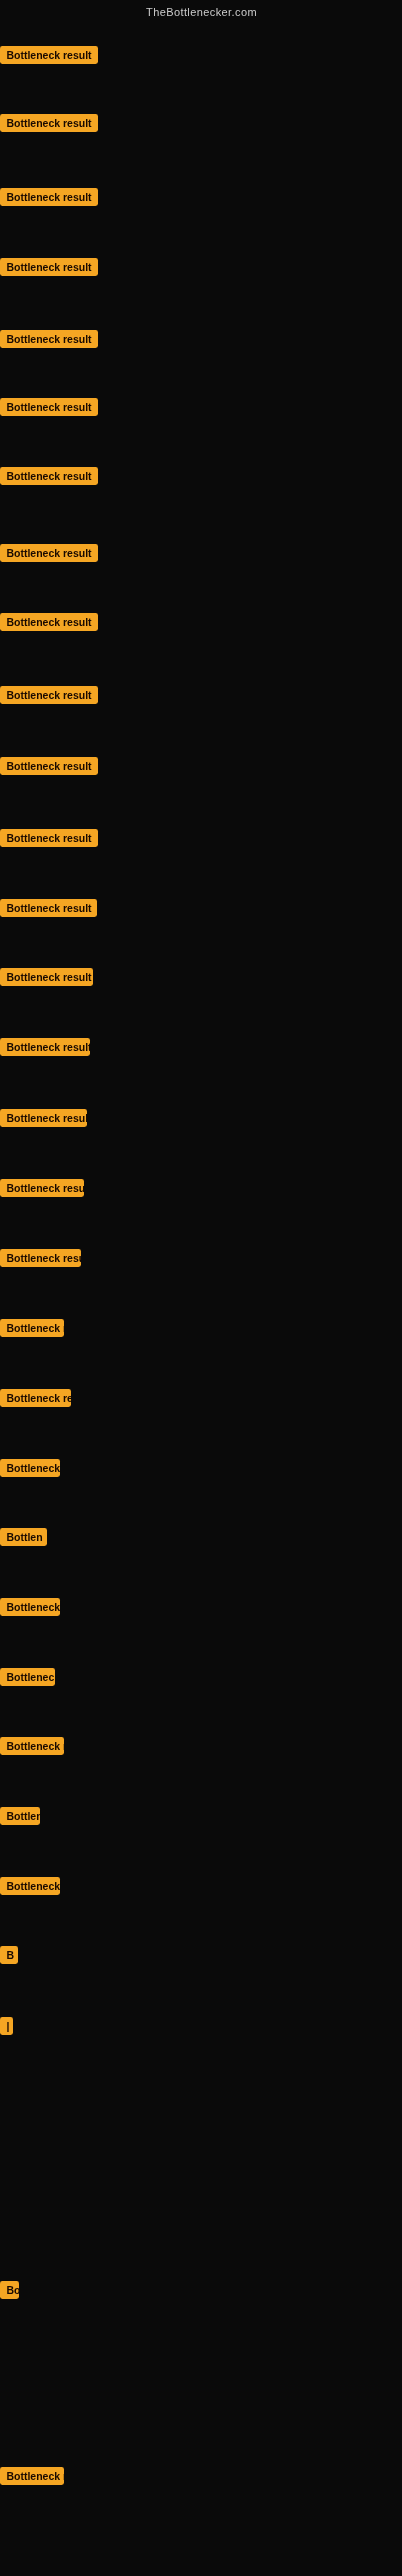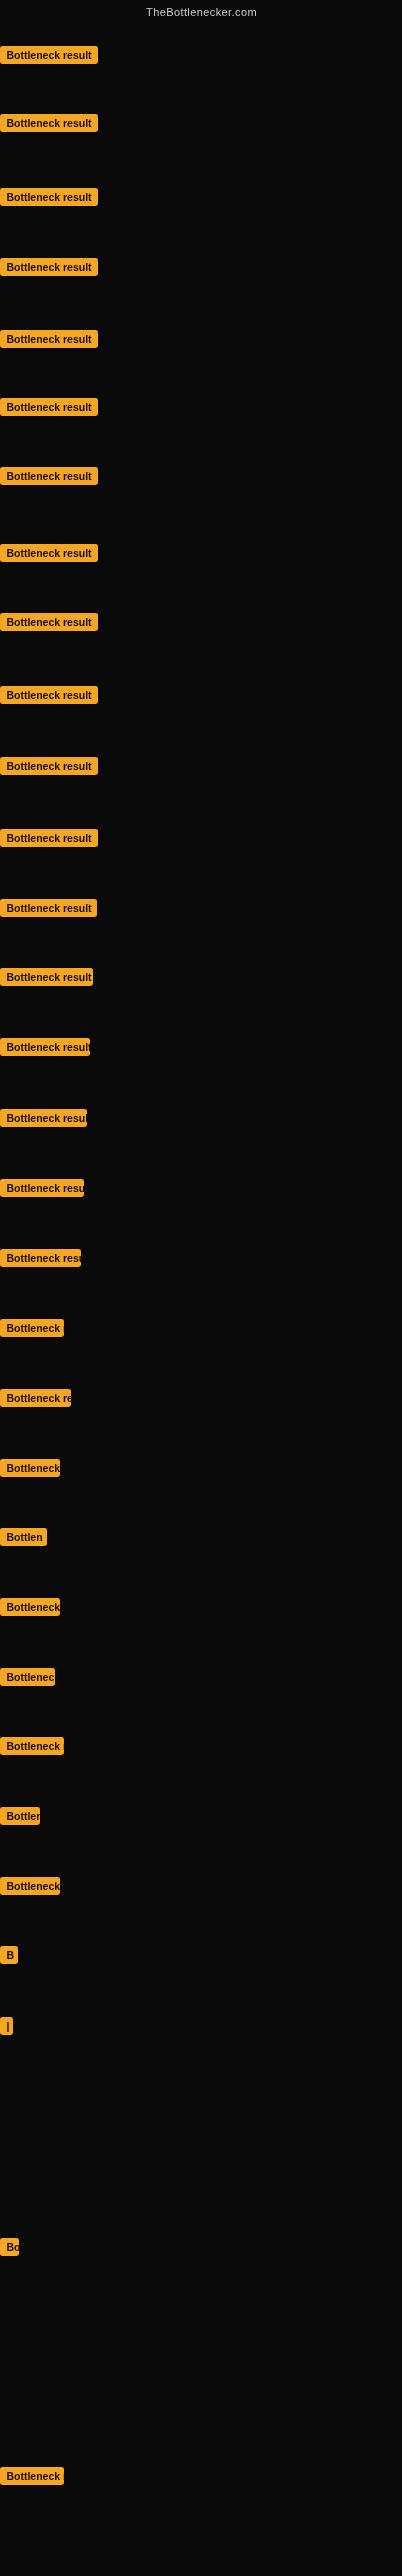--- a/index.html
+++ b/index.html
@@ -69,16 +69,16 @@
     <div class="bottleneck-item" style="top: 1389px;"><span class="bottleneck-badge" style="max-width: 71px;">Bottleneck res</span></div>
     <div class="bottleneck-item" style="top: 1459px;"><span class="bottleneck-badge" style="max-width: 60px;">Bottleneck</span></div>
     <div class="bottleneck-item" style="top: 1528px;"><span class="bottleneck-badge" style="max-width: 47px;">Bottlen</span></div>
     <div class="bottleneck-item" style="top: 1598px;"><span class="bottleneck-badge" style="max-width: 60px;">Bottleneck</span></div>
     <div class="bottleneck-item" style="top: 1668px;"><span class="bottleneck-badge" style="max-width: 55px;">Bottlenec</span></div>
     <div class="bottleneck-item" style="top: 1737px;"><span class="bottleneck-badge" style="max-width: 64px;">Bottleneck r</span></div>
     <div class="bottleneck-item" style="top: 1807px;"><span class="bottleneck-badge" style="max-width: 40px;">Bottlen</span></div>
     <div class="bottleneck-item" style="top: 1877px;"><span class="bottleneck-badge" style="max-width: 60px;">Bottleneck</span></div>
     <div class="bottleneck-item" style="top: 1946px;"><span class="bottleneck-badge" style="max-width: 17.7px;">B</span></div>
     <div class="bottleneck-item" style="top: 2017px;"><span class="bottleneck-badge" style="max-width: 8px;">|</span></div>
-    <div class="bottleneck-item" style="top: 2238px;"><span class="bottleneck-badge" style="max-width: 19.3px;">Bo</span></div>
+    <div class="bottleneck-item" style="top: 2238px;"><span class="bottleneck-badge" style="max-width: 19.3px; margin-top: 43px;">Bo</span></div>
     <div class="bottleneck-item" style="top: 2467px;"><span class="bottleneck-badge" style="max-width: 64px;">Bottleneck r</span></div>
   </div>
 
 
 </body></html>

